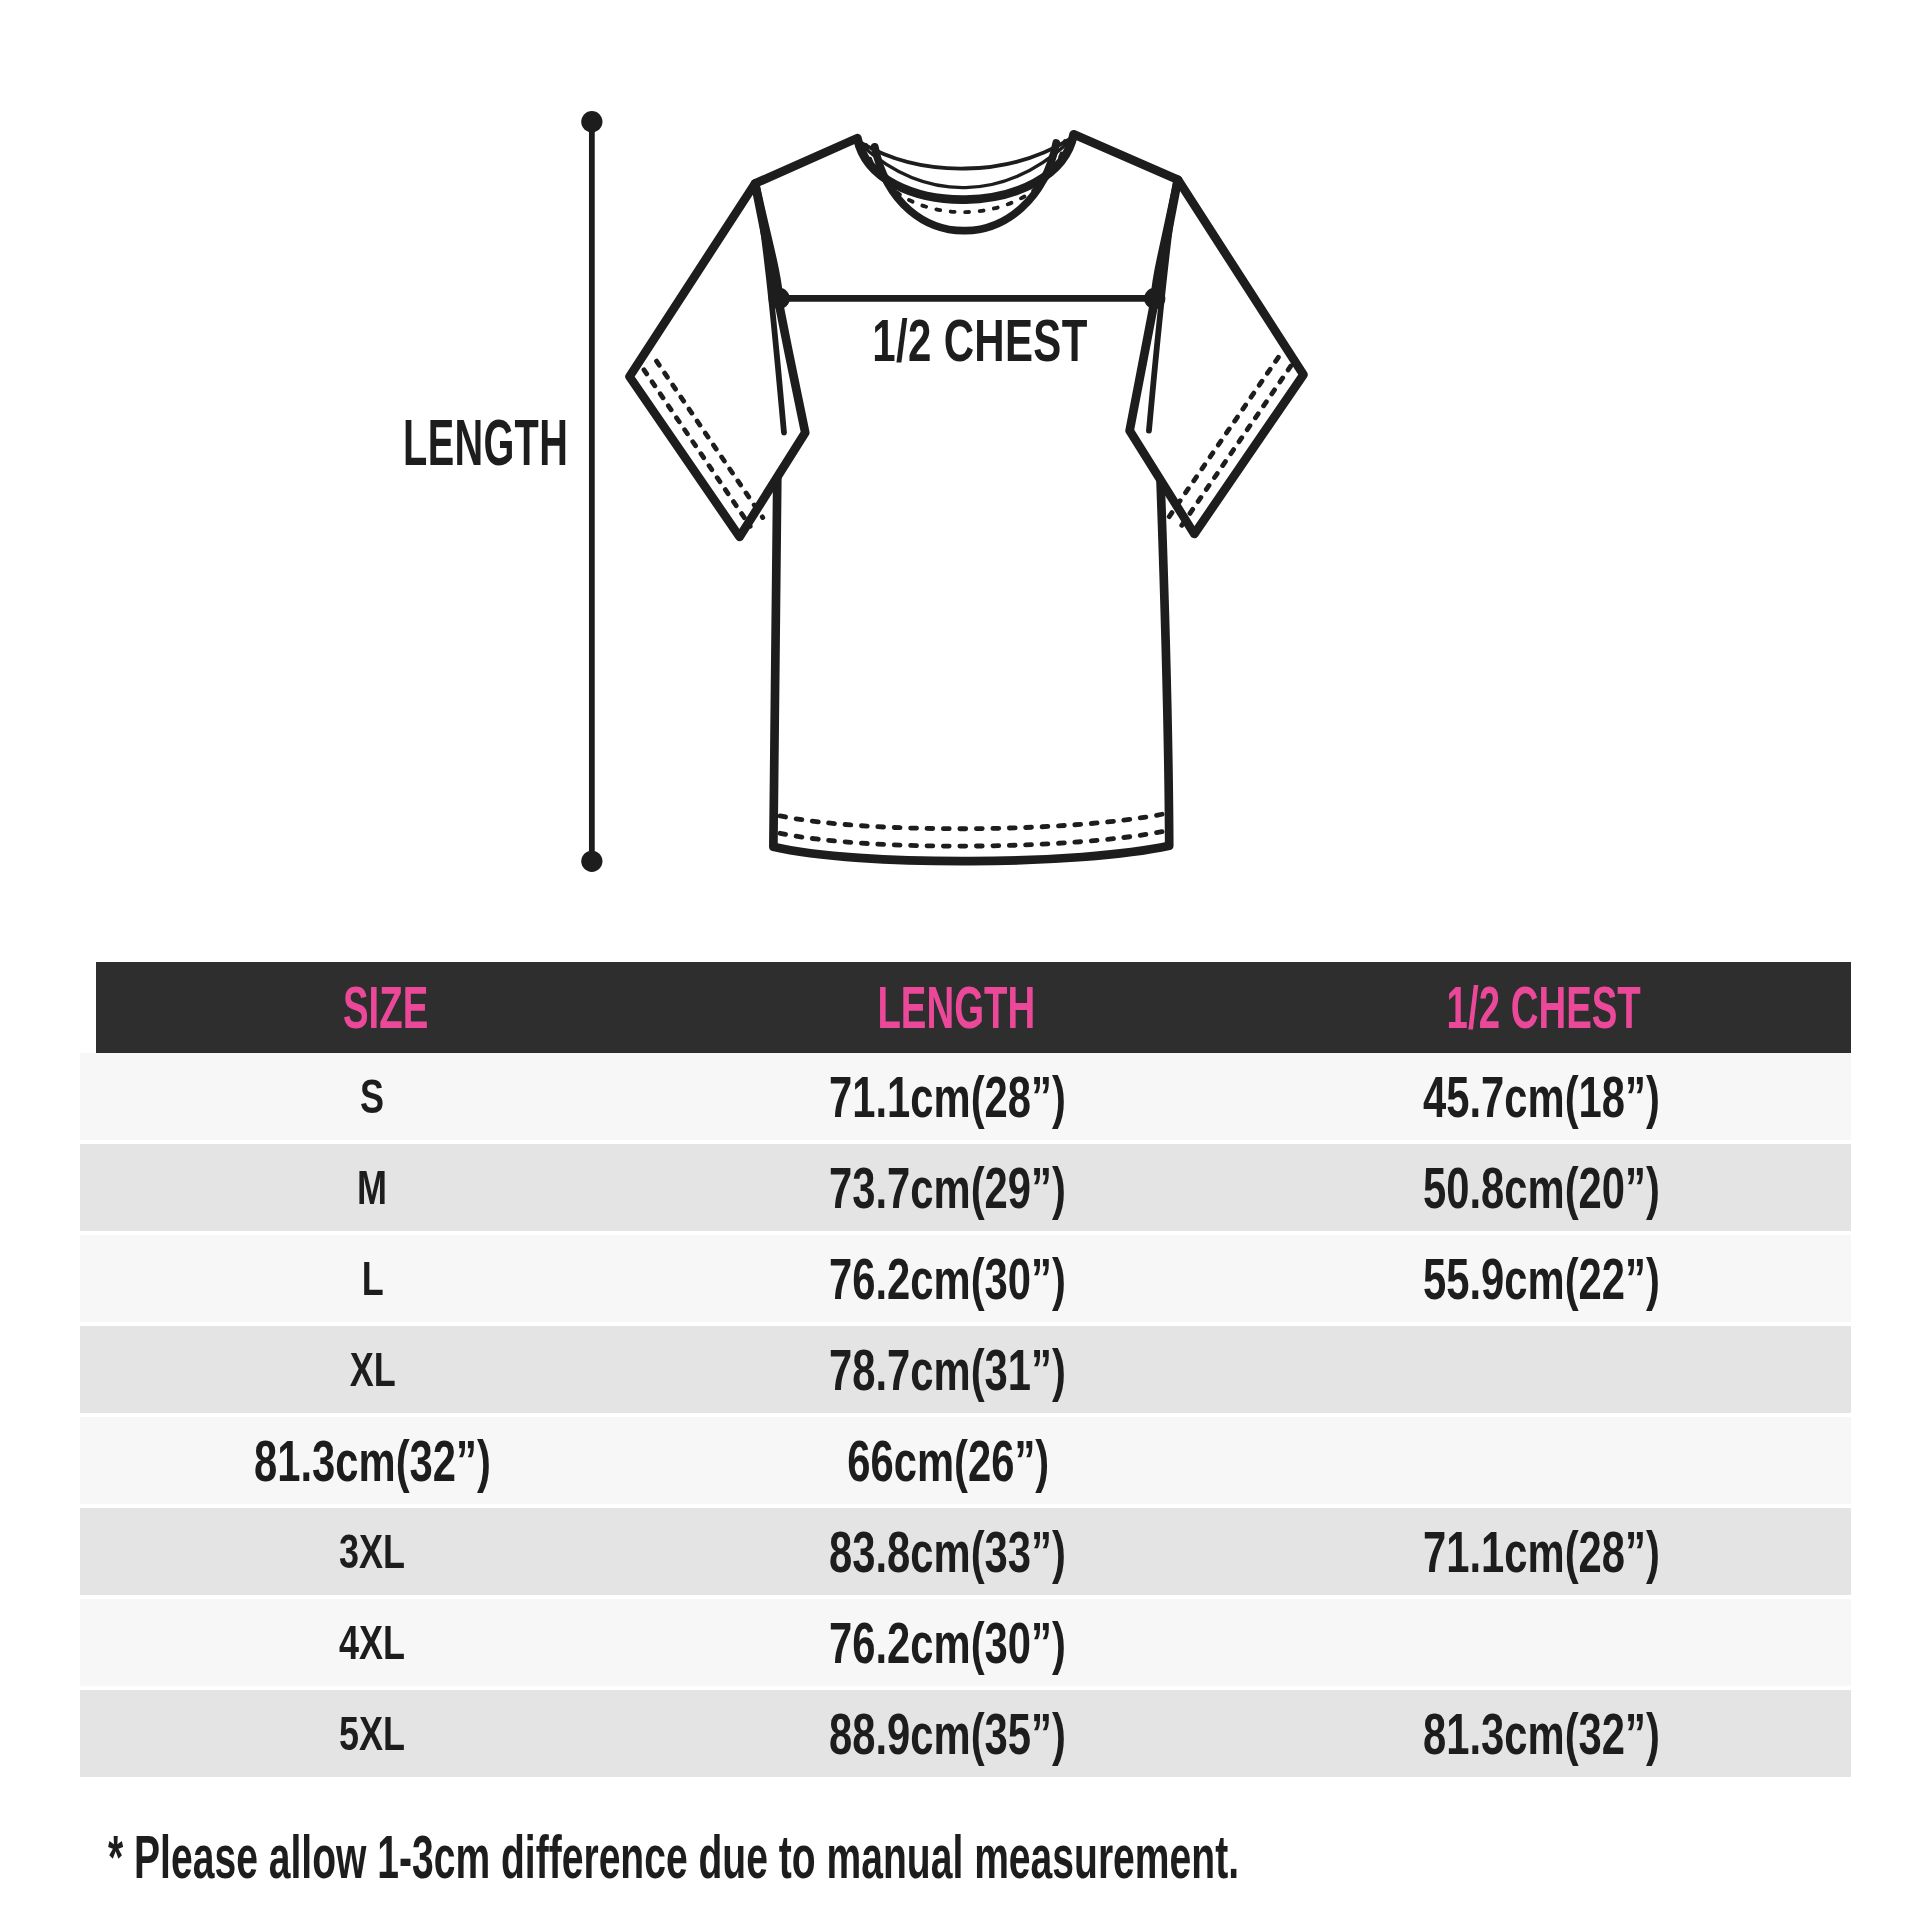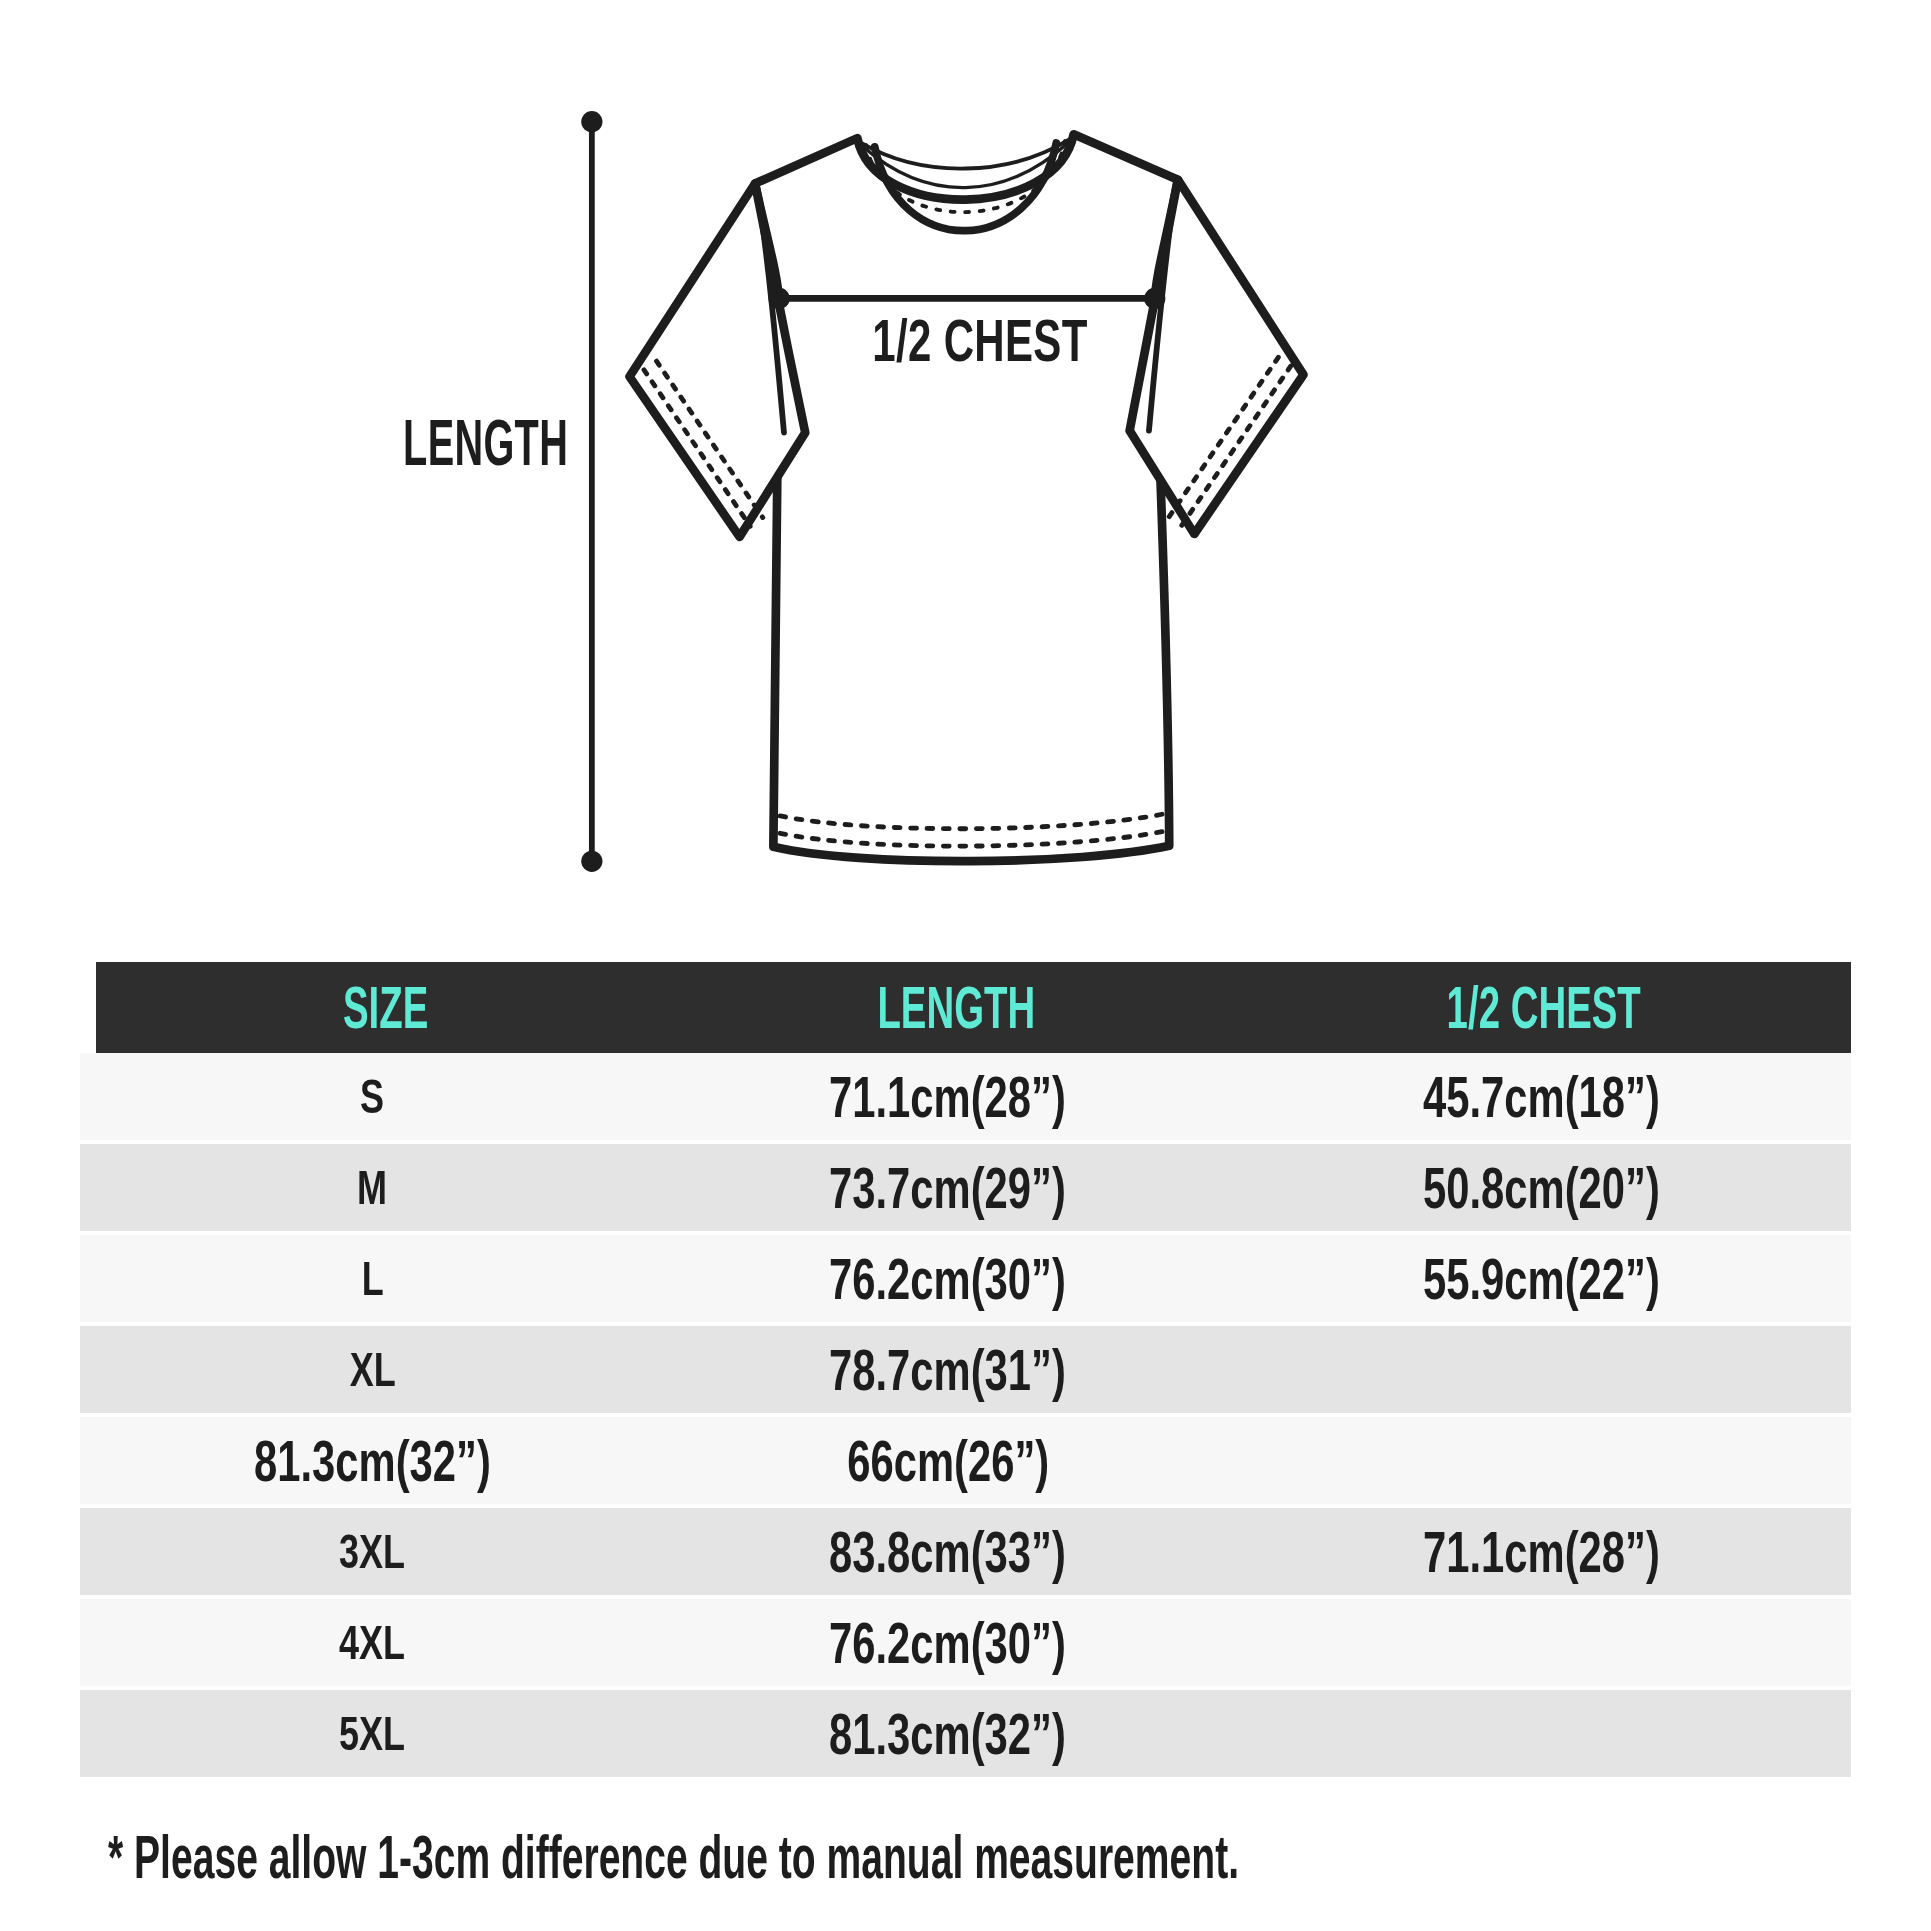--- a/index.html
+++ b/index.html
@@ -38,21 +38,21 @@
   }
   .tr {
     display: grid;
     grid-template-columns: 33% 32% 35%;
     height: 91px;
     box-sizing: border-box;
     align-items: stretch;
   }
   .thead {
     background: var(--header-bg, #2e2e2e);
-    color: #5eead4;
+    color: #ec4899;
     margin-left: 16px;
   }
   .tbody .tr { border-bottom: 4.8px solid #ffffff; }
   .row-light { background: var(--row-light, #f7f7f7); }
   .row-dark  { background: var(--row-dark, #e4e4e4); }
   .td, .th {
     display: flex; align-items: center; justify-content: center;
     overflow: visible;
   }
   .th { font-size: 60px; }
@@ -203,20 +203,23 @@
           </div>
         <div class="td">
             <span class="cond val">76.2cm(30”)</span>
           </div>
       </div>
       <div class="tr row-dark">
         <div class="td">
             <span class="cond sz">5XL</span>
           </div>
         <div class="td">
+            <span class="cond val">88.9cm(35”)</span>
+          </div>
+        <div class="td">
             <span class="cond val">81.3cm(32”)</span>
           </div>
       </div>
     </div>
   </div>
 
   <div class="footnote">
     <span class="cond">* Please allow 1-3cm difference due to manual measurement.</span>
   </div>
 

